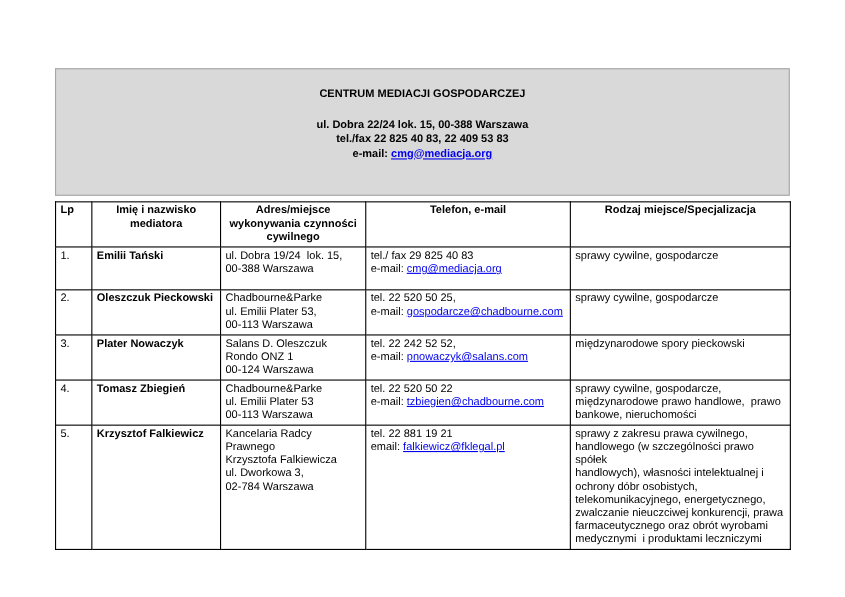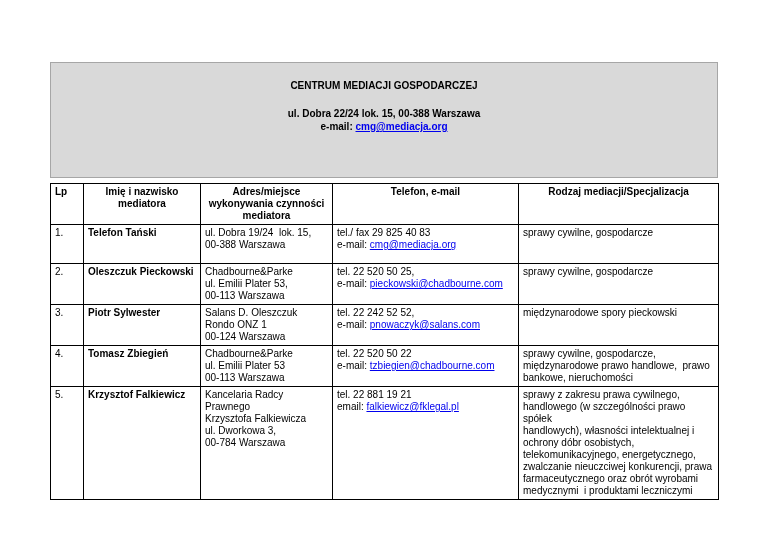--- a/index.html
+++ b/index.html
@@ -55,64 +55,65 @@
   .email-line{white-space:normal;}
 </style>
 </head>
 <body>
 
 <div class="page">
 
   <div class="header-box">
     <div class="title">CENTRUM MEDIACJI GOSPODARCZEJ</div>
     <div class="line">ul. Dobra  22/24 lok. 15, 00-388 Warszawa</div>
+    <div class="line">tel./fax  22 825 40 83, 22 409 53 83</div>
     <div class="line"><span>e-mail:</span> <a>cmg@mediacja.org</a></div>
   </div>
 
   <table class="doc-table">
     <colgroup>
       <col style="width:33px">
       <col style="width:117px">
       <col style="width:132px">
       <col style="width:186px">
       <col style="width:200px">
     </colgroup>
     <thead>
       <tr>
         <th class="col-lp">Lp</th>
         <th>Imię i nazwisko
 mediatora</th>
         <th>Adres/miejsce
 wykonywania czynności
-mediatora</th>
+cywilnego</th>
         <th>Telefon, e-mail</th>
-        <th>Rodzaj mediacji/Specjalizacja</th>
+        <th>Rodzaj miejsce/Specjalizacja</th>
       </tr>
     </thead>
     <tbody>
         <tr>
           <td class="col-lp">1.</td>
-          <td class="col-name">Telefon Tański</td>
+          <td class="col-name">Emilii Tański</td>
           <td class="col-address">ul. Dobra 19/24  lok. 15,
 00-388 Warszawa</td>
           <td class="col-contact"><div>tel./ fax 29 825 40 83</div><div class="email-line"><span>e-mail: </span><a>cmg@mediacja.org</a></div></td>
           <td class="col-spec">sprawy cywilne, gospodarcze</td>
         </tr>
         <tr>
           <td class="col-lp">2.</td>
           <td class="col-name">Oleszczuk Pieckowski</td>
           <td class="col-address">Chadbourne&amp;Parke
 ul. Emilii Plater 53,
 00-113 Warszawa</td>
-          <td class="col-contact"><div>tel. 22 520 50 25,</div><div class="email-line"><span>e-mail: </span><a>pieckowski@chadbourne.com</a></div></td>
+          <td class="col-contact"><div>tel. 22 520 50 25,</div><div class="email-line"><span>e-mail: </span><a>gospodarcze@chadbourne.com</a></div></td>
           <td class="col-spec">sprawy cywilne, gospodarcze</td>
         </tr>
         <tr>
           <td class="col-lp">3.</td>
-          <td class="col-name">Piotr Sylwester</td>
+          <td class="col-name">Plater Nowaczyk</td>
           <td class="col-address">Salans D. Oleszczuk
 Rondo ONZ 1
 00-124 Warszawa</td>
           <td class="col-contact"><div>tel. 22 242 52 52,</div><div class="email-line"><span>e-mail: </span><a>pnowaczyk@salans.com</a></div></td>
           <td class="col-spec">międzynarodowe spory pieckowski</td>
         </tr>
         <tr>
           <td class="col-lp">4.</td>
           <td class="col-name">Tomasz Zbiegień</td>
           <td class="col-address">Chadbourne&amp;Parke
@@ -122,21 +123,21 @@
           <td class="col-spec">sprawy cywilne, gospodarcze,
 międzynarodowe prawo handlowe,  prawo
 bankowe, nieruchomości</td>
         </tr>
         <tr>
           <td class="col-lp">5.</td>
           <td class="col-name">Krzysztof Falkiewicz</td>
           <td class="col-address">Kancelaria Radcy Prawnego
 Krzysztofa Falkiewicza
 ul. Dworkowa 3,
-00-784 Warszawa</td>
+02-784 Warszawa</td>
           <td class="col-contact"><div>tel. 22 881 19 21</div><div class="email-line"><span>email: </span><a>falkiewicz@fklegal.pl</a></div></td>
           <td class="col-spec">sprawy z zakresu prawa cywilnego,
 handlowego (w szczególności prawo spółek
 handlowych), własności intelektualnej i
 ochrony dóbr osobistych,
 telekomunikacyjnego, energetycznego,
 zwalczanie nieuczciwej konkurencji, prawa
 farmaceutycznego oraz obrót wyrobami
 medycznymi  i produktami leczniczymi</td>
         </tr>

